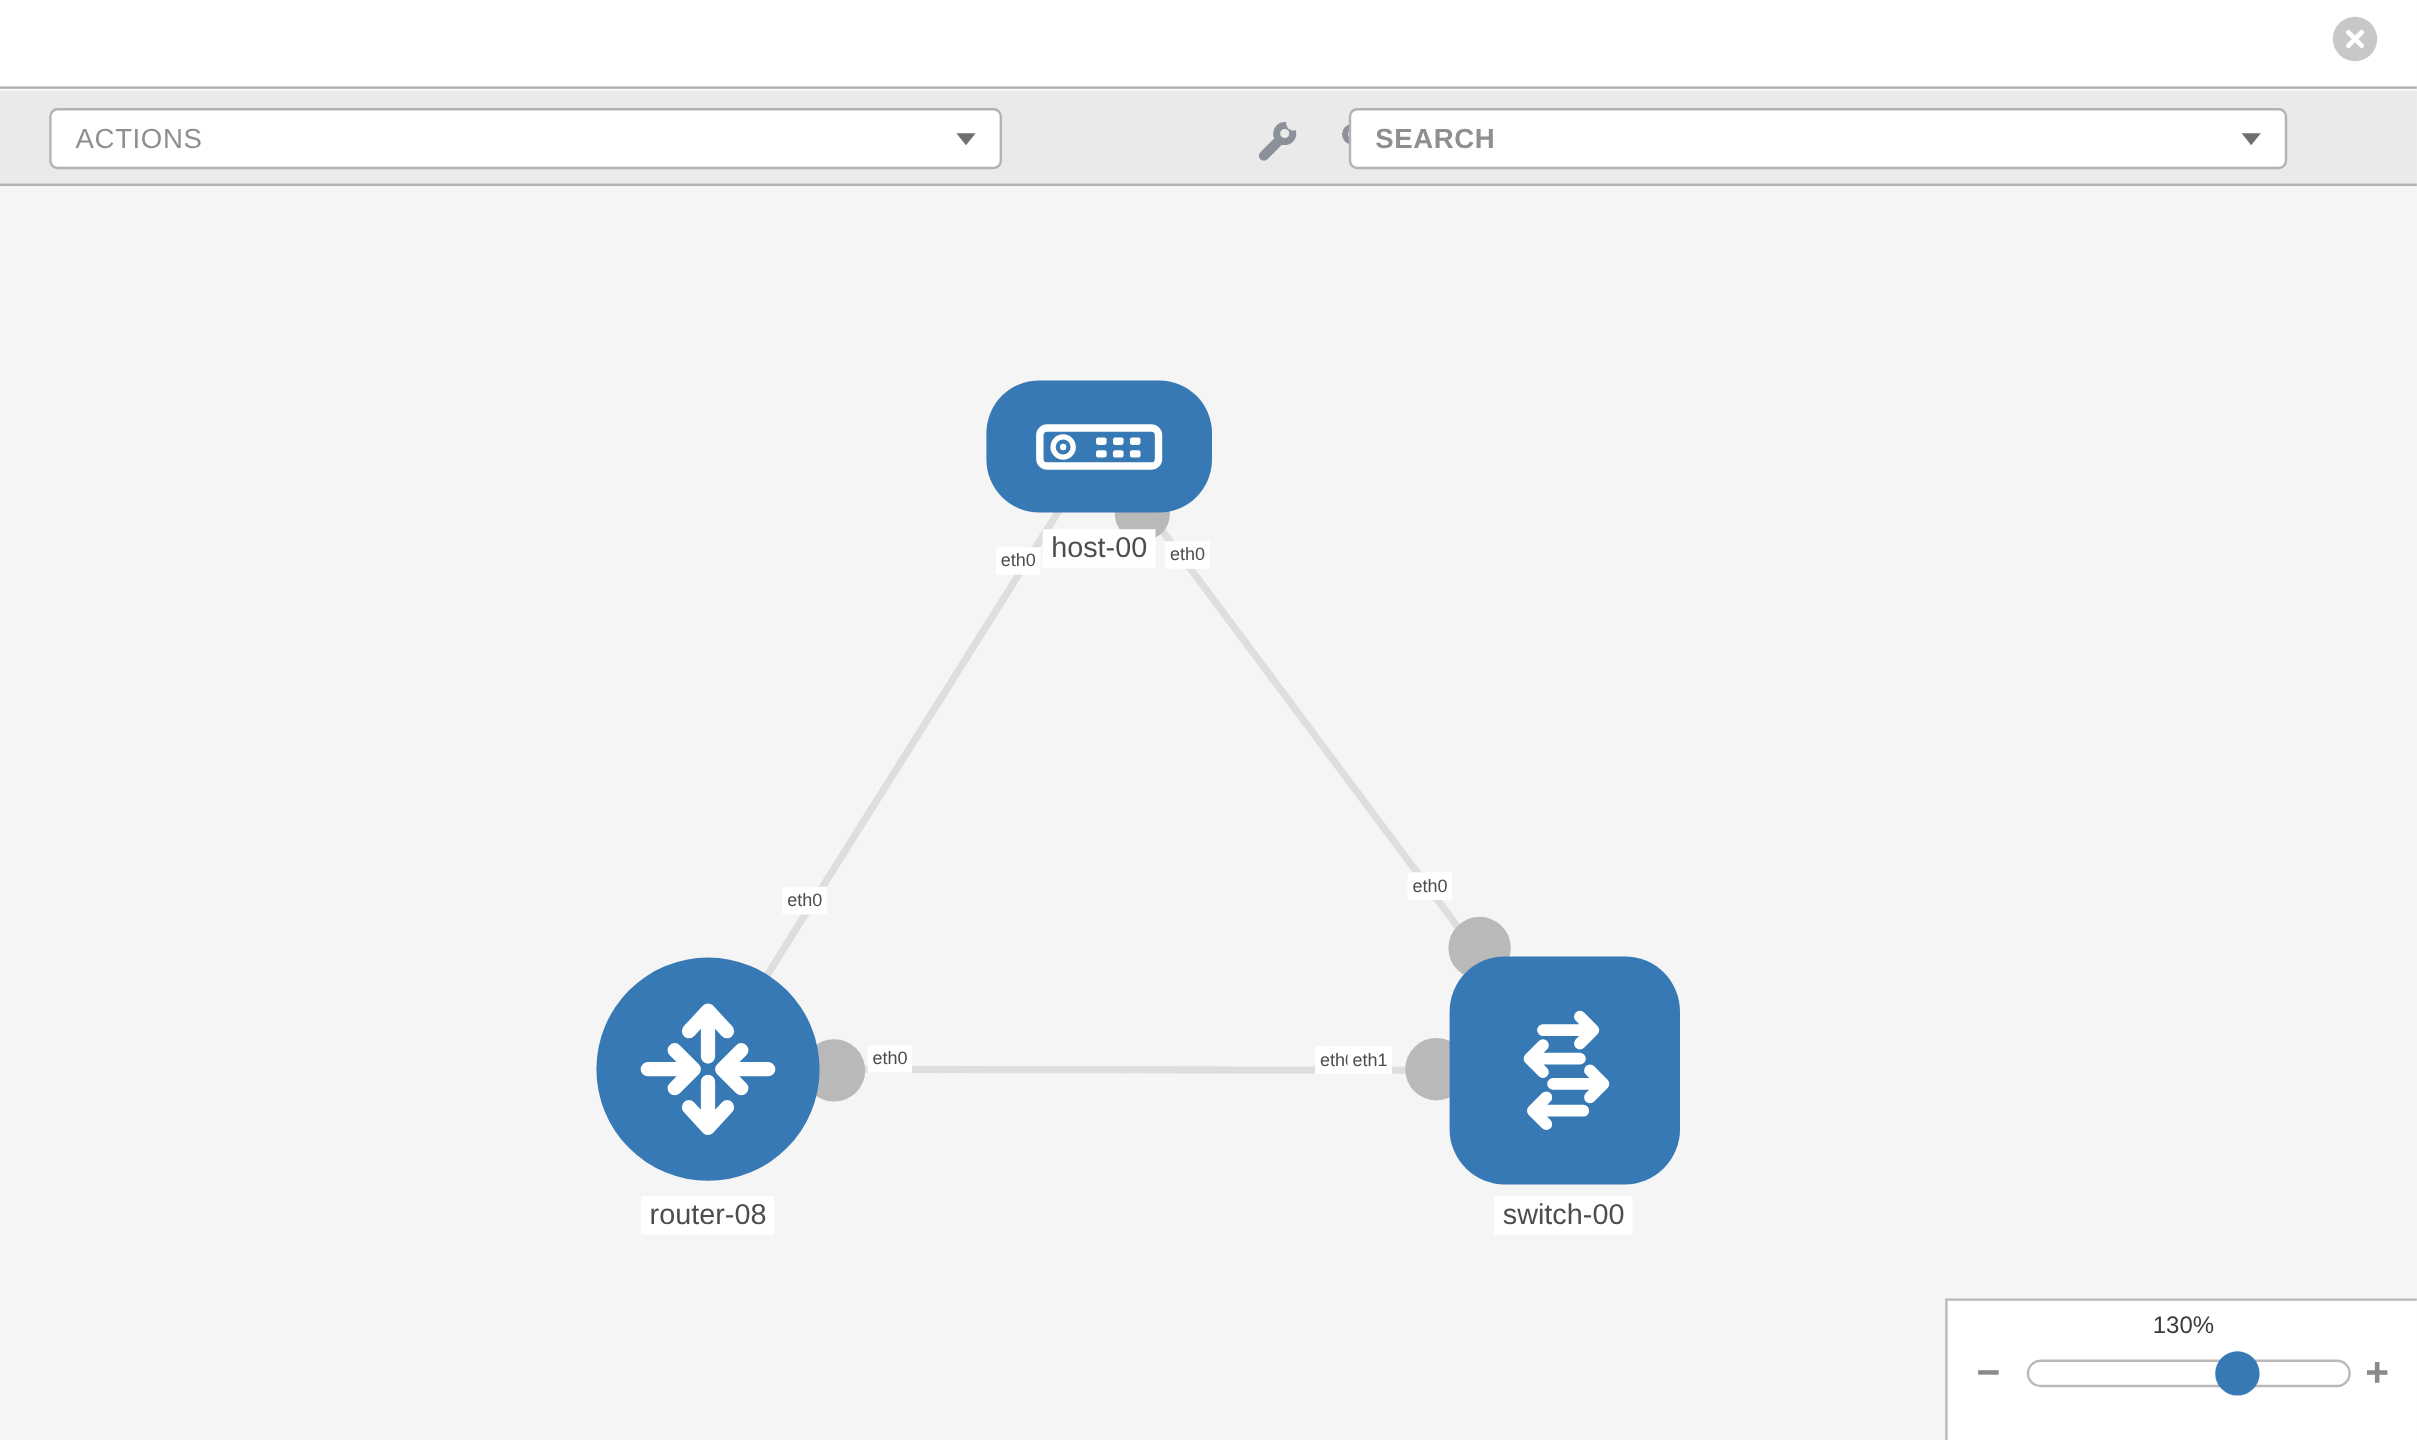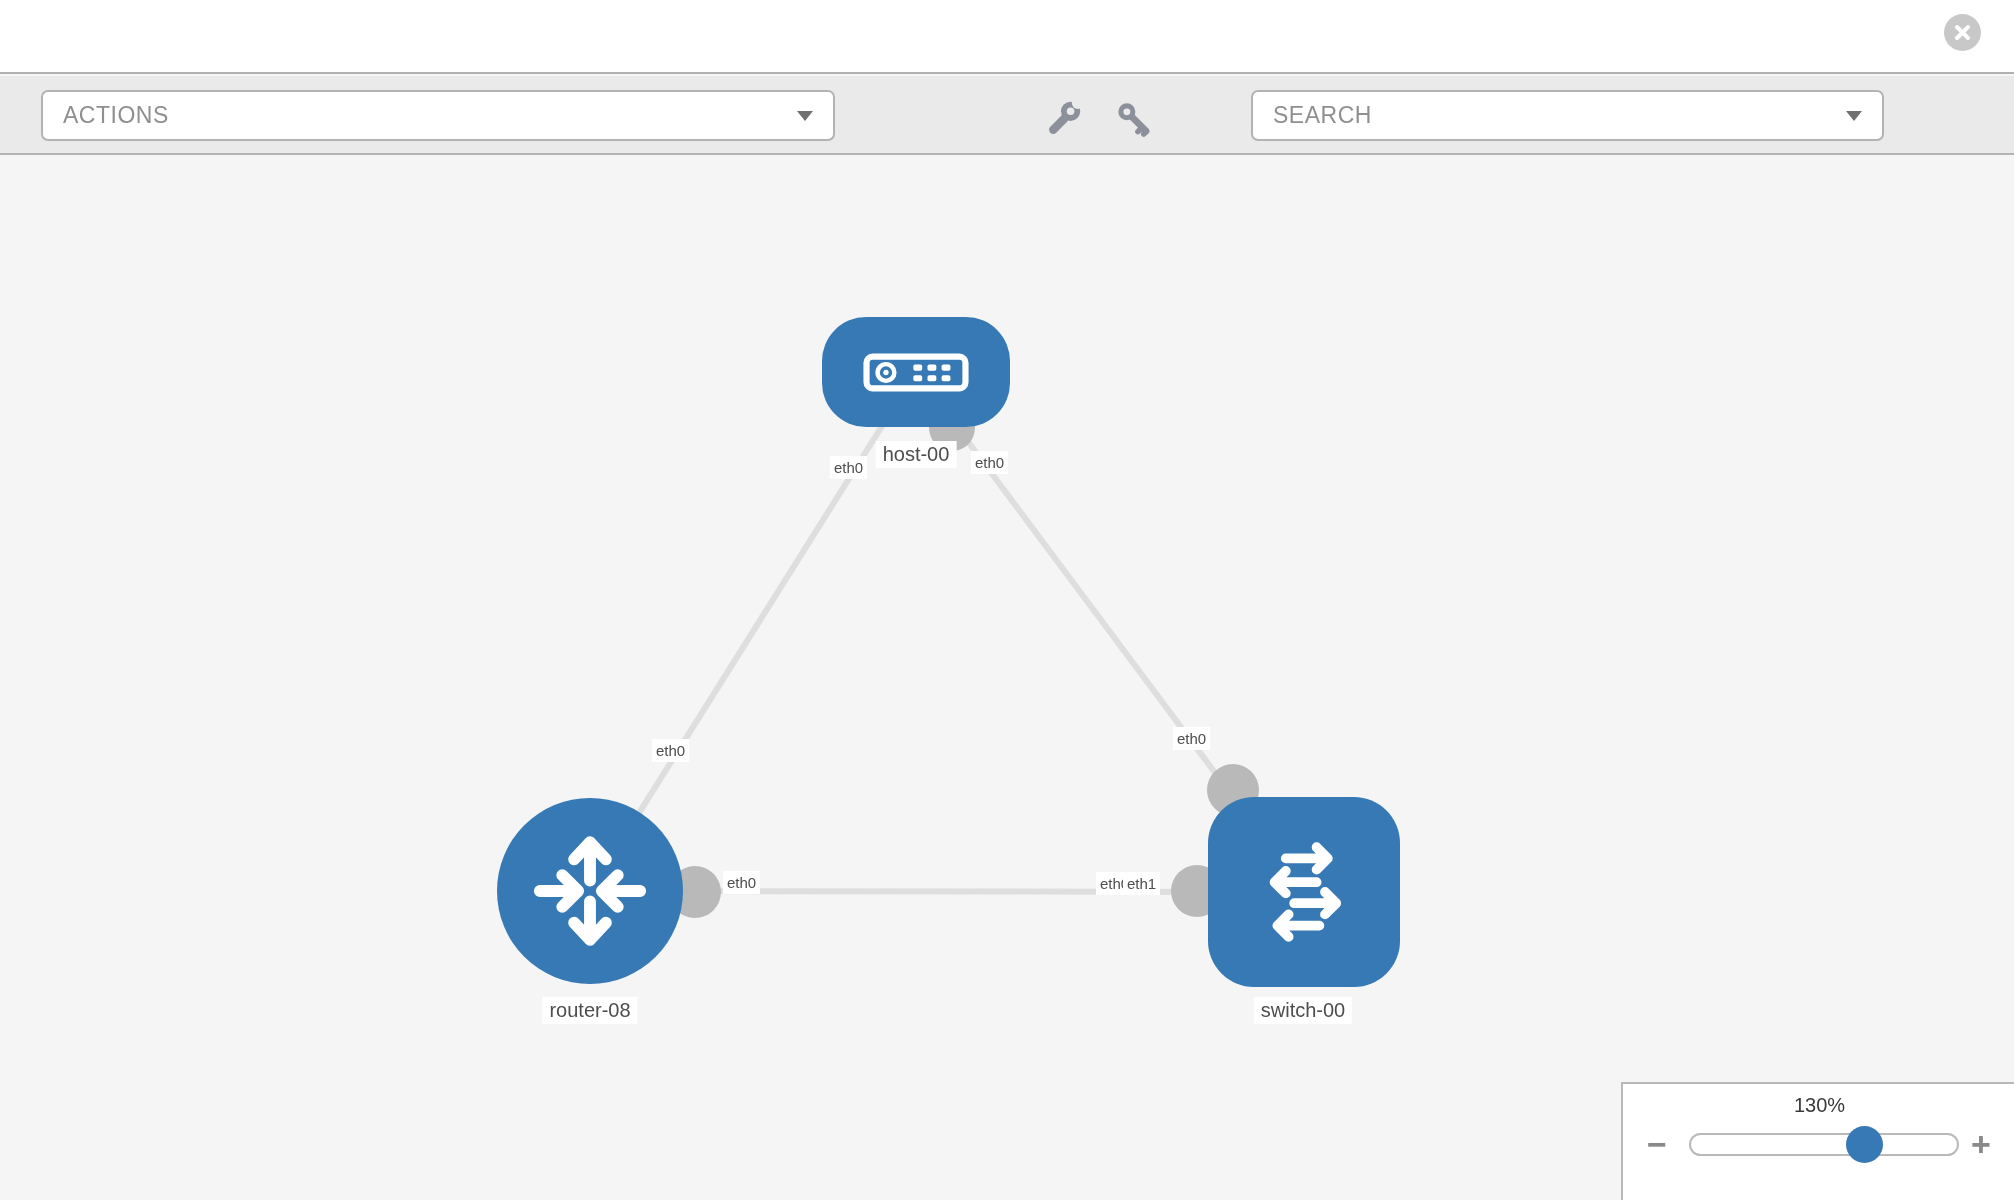--- a/index.html
+++ b/index.html
@@ -38,21 +38,21 @@
   }
   .dropdown .ph {
     font-size:23px; color:#8f8f8f; letter-spacing:0.5px; flex:1;
   }
   .caret {
     width:0; height:0;
     border-left:8px solid transparent; border-right:8px solid transparent;
     border-top:10px solid #6f6f6f;
   }
   .dd-actions { left:41px;  width:794px; }
-  .dd-search  { left:1251px; width:633px; }
+  .dd-search  { left:1124px; width:782px;font-weight:bold; }
   .tool-btn {
     position:absolute; top:22px; width:44px; height:40px;
     display:flex; align-items:center; justify-content:center; cursor:pointer;
   }
   .tool-wrench { left:1043px; }
   .tool-key    { left:1111px; }
 
   
   .canvas {
     position:absolute; left:0; top:155px; width:2014px; height:1045px;
@@ -62,21 +62,21 @@
 
   .node { position:absolute; z-index:2; display:flex; align-items:center; justify-content:center; cursor:pointer; }
   .node-host   { left:822px;  top:162px; width:188px; height:110px; border-radius:44px; }
   .node-router { left:497px;  top:643px; width:186px; height:186px; border-radius:50%; }
   .node-switch { left:1208px; top:642px; width:192px; height:190px; border-radius:46px; }
 
   .chip {
     position:absolute; background:#ffffff; color:#4d4d4d;
     white-space:nowrap; z-index:3;
   }
-  .node-label { font-size:20px; padding:2px 7px; transform:translateX(-50%); }
+  .node-label { font-size:24px; padding:2px 7px; transform:translateX(-50%); }
   .lbl-host   { left:916px;  top:286px; }
   .lbl-router { left:590px;  top:842px; }
   .lbl-switch { left:1303px; top:842px; }
 
   .iface { font-size:15px; padding:1px 4px; line-height:21px; }
   .if-host-left    { left:830px;  top:301px; }
   .if-host-right   { left:971px;  top:296px; }
   .if-edge-hr      { left:652px;  top:584px; }
   .if-edge-hs      { left:1173px; top:572px; }
   .if-router-right { left:723px;  top:716px; }

